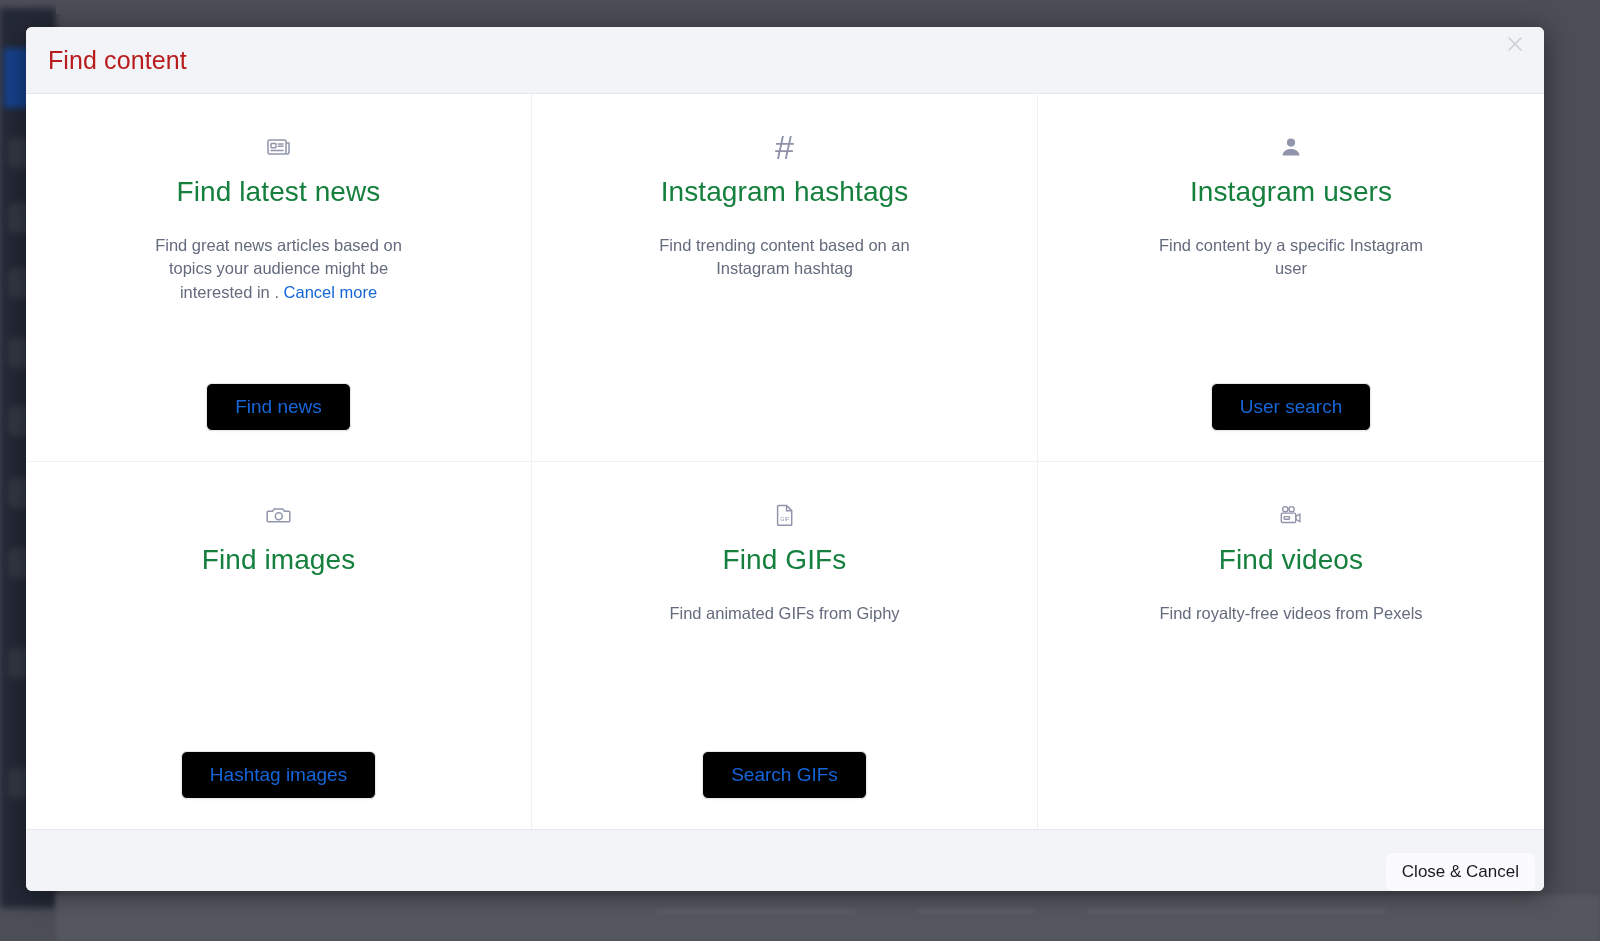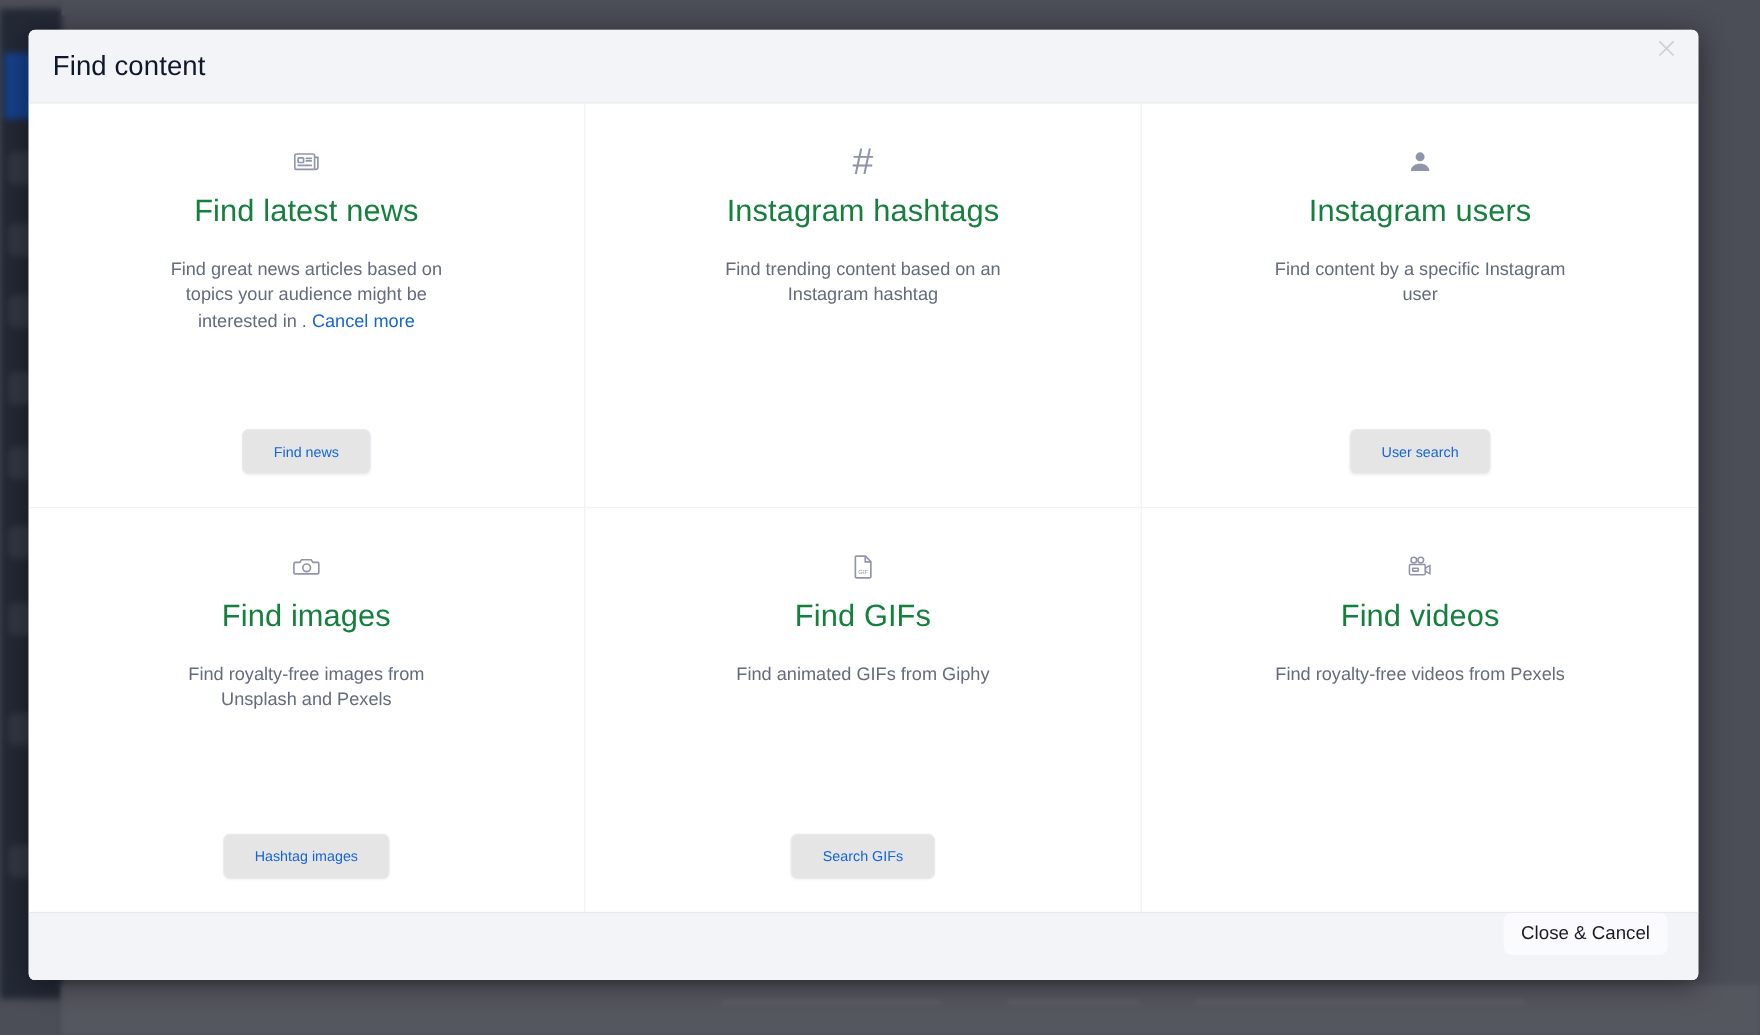--- a/index.html
+++ b/index.html
@@ -91,21 +91,21 @@
     background: #f3f4f8;
     border-bottom: 1px solid #e8e9ef;
     display: flex;
     align-items: center;
     padding: 0 22px;
     flex: 0 0 auto;
     position: relative;
   }
   .modal-title {
     font-size: 25px;
-    color: #0f172a;
+    color: #b91c1c;
     letter-spacing: 0.1px;
   }
   .modal-close {
     position: absolute;
     right: 18px;
     top: 6px;
     width: 22px;
     height: 22px;
     opacity: 0.18;
   }
@@ -164,43 +164,43 @@
   }
   .card-desc .learn-more {
     color: #1565d8;
     text-decoration: none;
   }
 
   .card-spacer { flex: 1 1 auto; min-height: 18px; }
 
   .card-btn {
     font-family: "Liberation Sans", sans-serif;
-    font-size: 13px;
+    font-size: 19px;
     color: #1565d8;
-    background: #e5e5e5;
+    background: #000000;
     border: 1px solid #e7e9ef;
     border-radius: 6px;
     padding: 12px 28px;
     cursor: pointer;
     box-shadow: 0 1px 2px rgba(16,40,80,0.05);
     white-space: nowrap;
   }
 
   
   .card.row2 .card-desc { min-height: 52px; }
 
   .modal-footer {
     height: 62px;
     flex: 0 0 auto;
     background: #f3f4f8;
     border-top: 1px solid #e8e9ef;
     display: flex;
-    align-items: flex-start;
+    align-items: flex-end;
     justify-content: flex-end;
-    padding: 0 28px;
+    padding: 0 9px;
   }
   .footer-btn {
     font-family: "Liberation Sans", sans-serif;
     font-size: 17px;
     color: #1b1b1f;
     background: #fbfbfd;
     border: none;
     border-radius: 7px;
     padding: 9px 16px;
     cursor: pointer;
@@ -284,21 +284,20 @@
     </div>
 
     <div class="card row2">
       <div class="card-icon">
         <svg width="26" height="24" viewBox="0 0 26 24" fill="none" stroke="#9095ab" stroke-width="1.5">
           <path d="M2.2 8.3h4.3l1.7-2.4h8.6l1.7 2.4h4.3a1 1 0 0 1 1 1v8.4a1 1 0 0 1-1 1H2.2a1 1 0 0 1-1-1V9.3a1 1 0 0 1 1-1z"></path>
           <circle cx="12.8" cy="13.2" r="3.5"></circle>
         </svg>
       </div>
       <div class="card-title">Find images</div>
-      <div class="card-desc">Find royalty-free images from Unsplash and Pexels</div>
       <div class="card-spacer"></div>
       <button class="card-btn">Hashtag images</button>
     </div>
 
     <div class="card row2">
       <div class="card-icon">
         <svg width="22" height="24" viewBox="0 0 22 24" fill="none" stroke="#9095ab" stroke-width="1.5">
           <path d="M4.5 2.6h8.2l5 5v13.8a.9.9 0 0 1-.9.9H4.5a.9.9 0 0 1-.9-.9V3.5a.9.9 0 0 1 .9-.9z"></path>
           <path d="M12.6 2.7v5.1h5"></path>
           <text x="10.8" y="18.4" font-family="'Liberation Sans',sans-serif" font-size="5.4" fill="#9095ab" stroke="none" text-anchor="middle">GIF</text>

